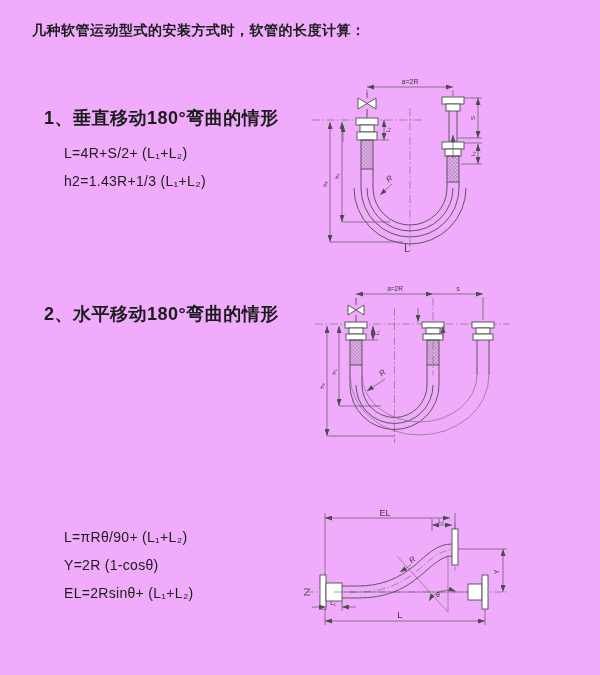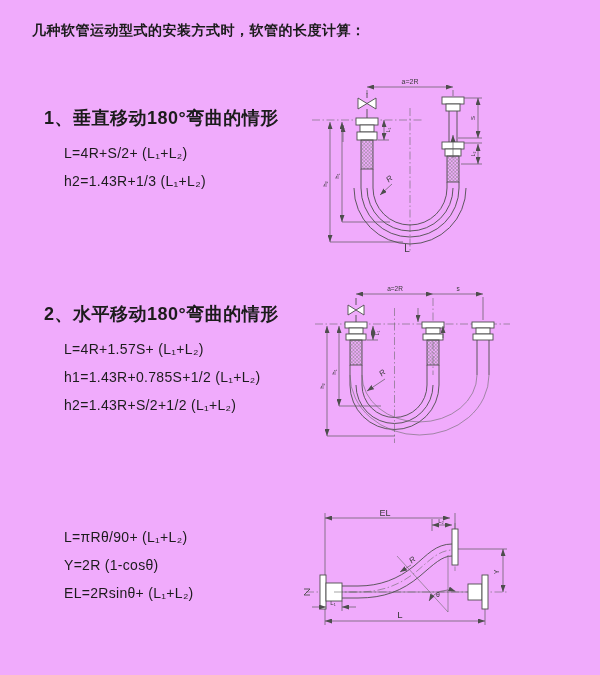--- a/index.html
+++ b/index.html
@@ -125,25 +125,20 @@
     <g>
       <line class="dim" x1="82" y1="112" x2="70" y2="123" marker-end="url(#ar1)"></line>
       <text transform="translate(81,109) rotate(-40)" font-size="8" font-style="italic" text-anchor="middle">R</text>
     </g>
 
     <text x="97" y="180" font-size="10" text-anchor="middle">L</text>
   </svg>
 
   <div class="section" style="top:302px;">
     <div class="sec-heading">2、水平移动180°弯曲的情形</div>
-    <div class="formulas">
-      <div class="formula">L=4R+1.57S+ (L₁+L₂)</div>
-      <div class="formula">h1=1.43R+0.785S+1/2 (L₁+L₂)</div>
-      <div class="formula">h2=1.43R+S/2+1/2 (L₁+L₂)</div>
-    </div>
   </div>
 
   <svg class="diagram" style="left:315px; top:280px;" width="270" height="170" viewBox="0 0 270 170">
     <defs>
       <marker id="ar2" markerUnits="userSpaceOnUse" markerWidth="7" markerHeight="5" refX="7" refY="2.5" orient="auto-start-reverse">
         <path d="M0,0 L7,2.5 L0,5 Z" fill="#4d4d4d"></path>
       </marker>
       <pattern id="hatch2" patternUnits="userSpaceOnUse" width="3.5" height="3.5">
         <path d="M0,3.5 L3.5,0 M0,0 L3.5,3.5" stroke="#808080" stroke-width="0.5"></path>
       </pattern>

